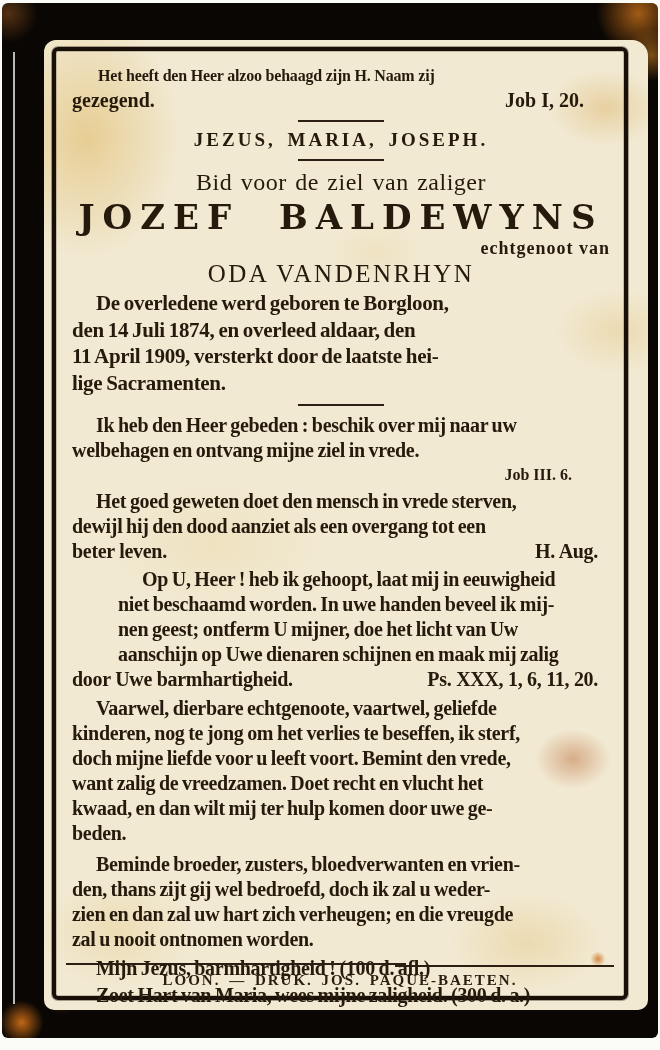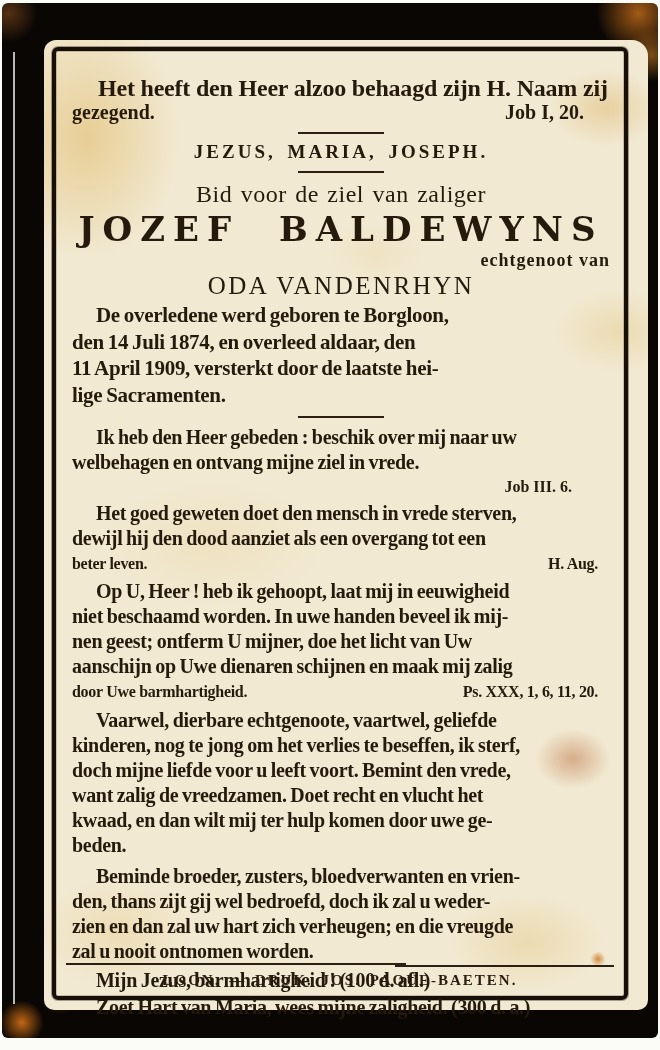--- a/index.html
+++ b/index.html
@@ -36,40 +36,40 @@
   .rust-speck{position:absolute;right:42px;top:912px;width:16px;height:14px;border-radius:50%;
     background:radial-gradient(circle, rgba(206,112,30,.8), rgba(206,112,30,0) 72%);}
 
   
   .frame{position:absolute;left:8px;top:7px;right:20px;bottom:10px;
     border:4px solid #180f08;border-radius:6px;
     box-shadow:0 0 0 1px rgba(24,15,8,.35), inset 0 0 0 1px rgba(24,15,8,.2);}
   .content{position:absolute;left:6px;top:3px;right:6px;bottom:2px;padding:6px 8px 0 10px;
     color:#251a0c;font-weight:bold;}
 
-  .epi-line1{font-size:24px;line-height:24px;text-indent:26px;letter-spacing:-.2px;margin:16px 0 0;}
+  .epi-line1{font-size:16px;line-height:24px;text-indent:26px;letter-spacing:-.2px;margin:4px 0 0;}
   .row{display:flex;justify-content:space-between;font-size:20px;line-height:24px;}
   .epi-cite{padding-right:26px;}
 
   .rule-s{width:86px;height:2px;background:#2c1e12;margin:8px auto 7px;}
   .invocation{text-align:center;font-size:19px;line-height:22px;letter-spacing:3px;word-spacing:4px;}
   .intro{text-align:center;font-size:24px;line-height:28px;font-weight:normal;
          letter-spacing:.5px;word-spacing:2px;}
   .name{text-align:center;font-family:"DejaVu Serif", serif;font-size:34px;line-height:42px;
         letter-spacing:8px;word-spacing:20px;white-space:nowrap;}
   .spouse-label{text-align:right;font-size:18px;line-height:21px;letter-spacing:1px;}
   .spouse-name{text-align:center;font-size:25px;line-height:29px;letter-spacing:2.5px;
         font-weight:normal;margin-bottom:2px;}
 
   .para{white-space:pre;font-size:20px;line-height:25px;letter-spacing:-.3px;word-spacing:-1px;
         text-indent:24px;margin:0;}
   .bio{font-size:21px;line-height:26.5px;margin-top:2px;}
-  .gap2{margin-top:2px;}.gap3{margin-top:3px;}.gap4{margin-top:4px;}.gap6{margin-top:6px;}
+  .gap2{margin-top:2px;}.gap3{margin-top:3px;margin-left:46px;}.gap4{margin-top:4px;}.gap6{margin-top:6px;}
   .cite-line{text-align:right;font-size:16px;line-height:24px;padding-right:38px;}
-  .end-row{display:flex;justify-content:space-between;font-size:16px;line-height:25px;
+  .end-row{display:flex;justify-content:space-between;font-size:20px;line-height:25px;
         letter-spacing:-.3px;padding-right:12px;}
 
   .colophon{position:absolute;left:2px;right:2px;bottom:5px;}
   .rule-l{position:relative;height:4px;margin:0 2px 5px;}
   .rule-l .seg1{position:absolute;left:0;top:0;width:62%;height:1.5px;background:#2c1e12;}
   .rule-l .seg2{position:absolute;left:60%;top:2px;right:0;height:1.5px;background:#2c1e12;}
   .imprint{text-align:center;font-size:15px;line-height:17px;letter-spacing:2px;
         word-spacing:3px;color:#2a1c0e;}
 
   

